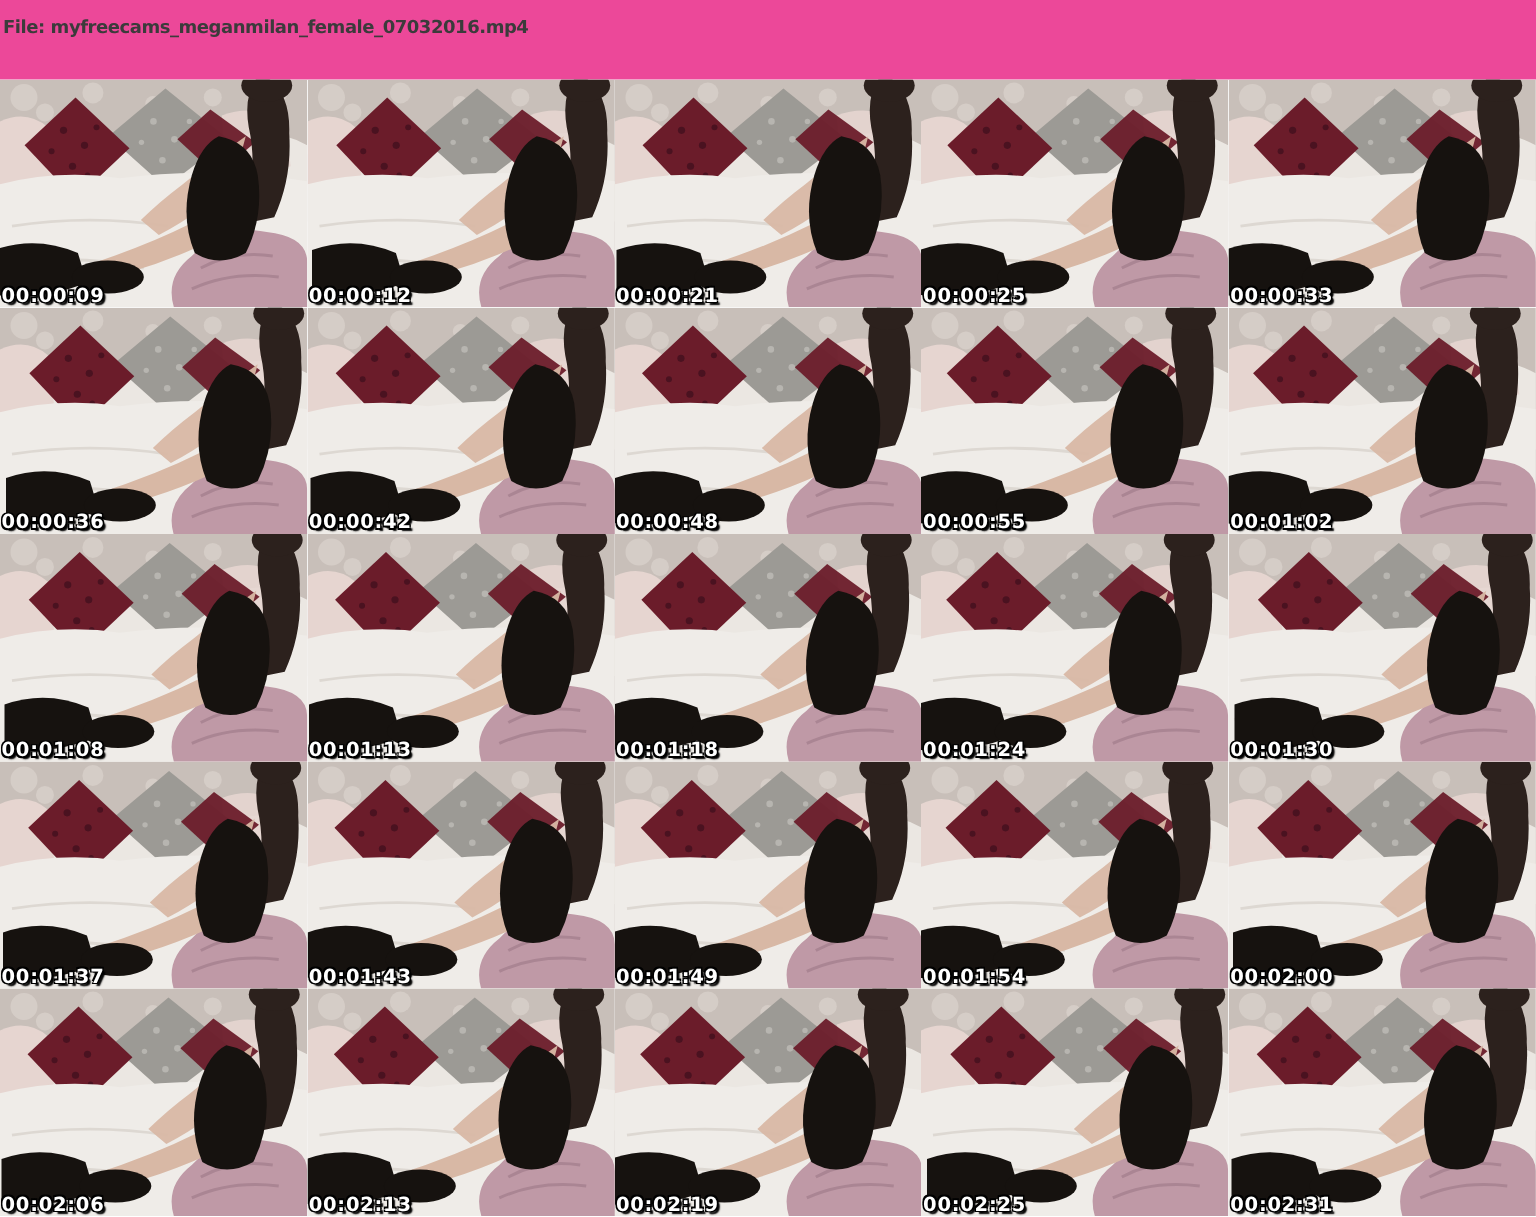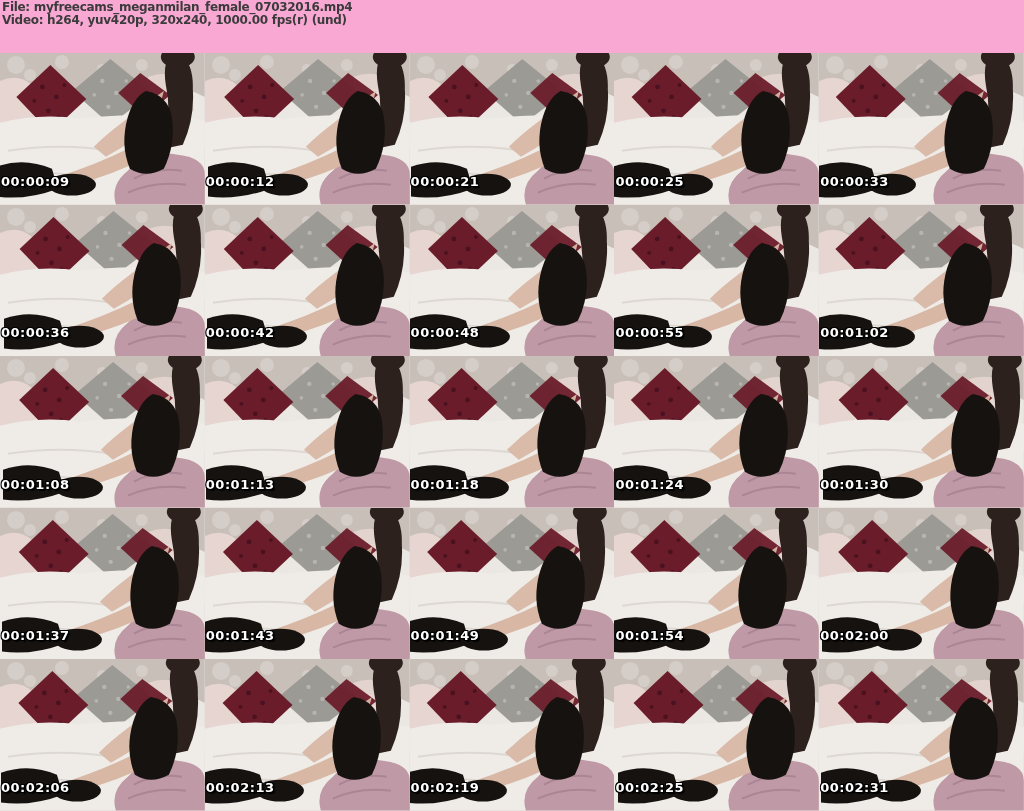--- a/index.html
+++ b/index.html
@@ -7,22 +7,22 @@
     width: 1024px;
     height: 811px;
     background: #ffffff;
     font-family: "DejaVu Sans", "Liberation Sans", sans-serif;
     overflow: hidden;
     position: relative;
   }
   .header {
     height: 53px;
     box-sizing: border-box;
-    padding: 1px 0 0 2px;
-    background: #f9a8d4;
+    padding: 12px 0 0 2px;
+    background: #ec4899;
   }
   .header div {
     font-weight: bold;
     font-size: 12px;
     line-height: 13px;
     letter-spacing: -0.3px;
     color: #3b3b3b;
     white-space: nowrap;
   }
   .grid {
@@ -37,39 +37,38 @@
     overflow: hidden;
   }
   .cell svg {
     display: block;
     width: 100%;
     height: 100%;
   }
   .ts {
     position: absolute;
     left: 1px;
-    bottom: 16px;
+    bottom: 0px;
     font-weight: bold;
     font-size: 13px;
     line-height: 15px;
     color: #ffffff;
     letter-spacing: 0.5px;
     text-shadow:
       -1px -1px 0 #000, 1px -1px 0 #000,
       -1px  1px 0 #000, 1px  1px 0 #000,
        2px  2px 1px #000;
   }
 </style>
 </head>
 <body>
 
 <div class="sheet">
   <div class="header">
     <div>File: myfreecams_meganmilan_female_07032016.mp4</div>
-    <div>Video: h264, yuv420p, 320x240, 1000.00 fps(r) (und)</div>
   </div>
   <div class="grid" id="grid">
       <div class="cell">
   <svg viewBox="0 0 205 152" preserveAspectRatio="none">
     <rect width="205" height="152" fill="#c8bfb9"></rect>
     <g fill="#d9d1cb" opacity="0.8">
       <circle cx="16" cy="12" r="9"></circle>
             <circle cx="30" cy="22" r="6"></circle>
       <circle cx="62" cy="9" r="7"></circle>
             <circle cx="102" cy="16" r="5"></circle>

